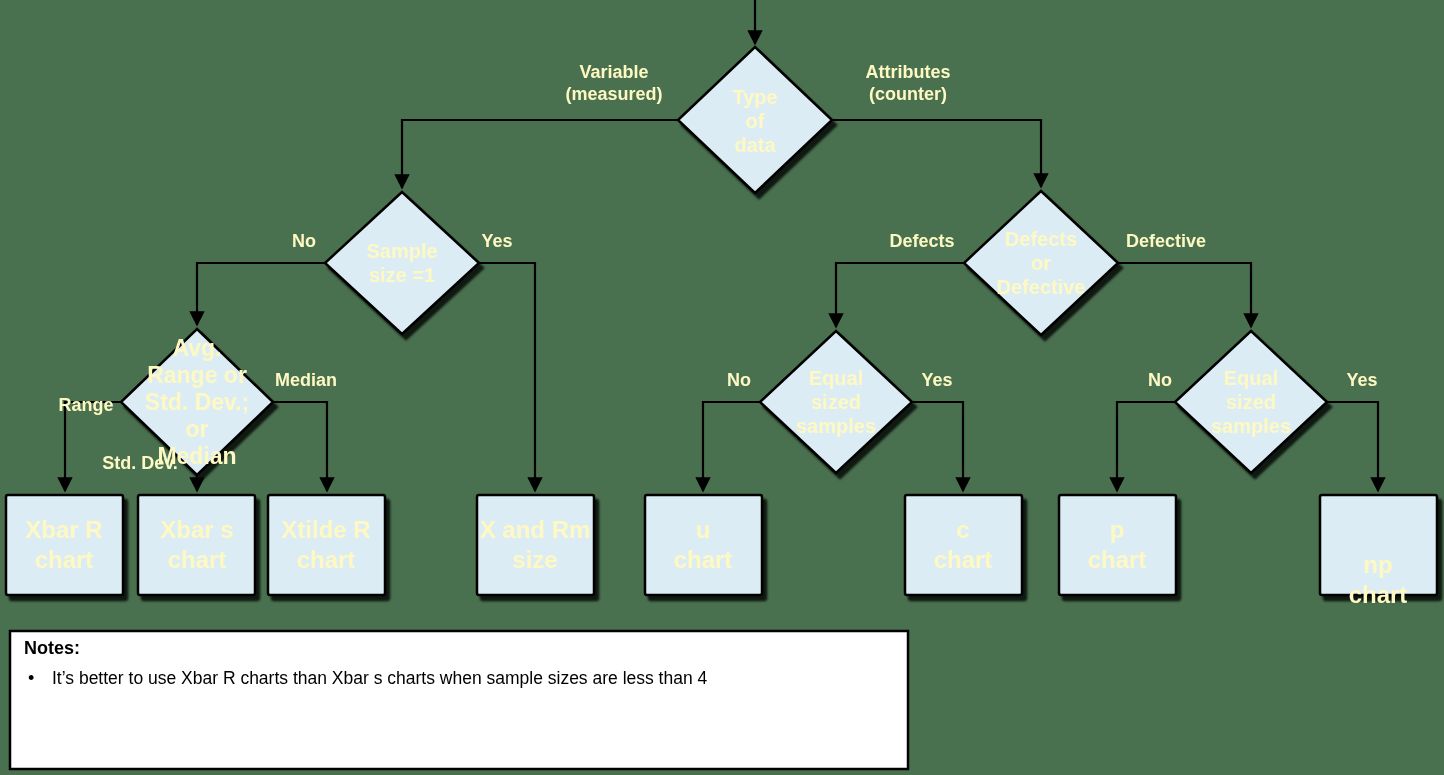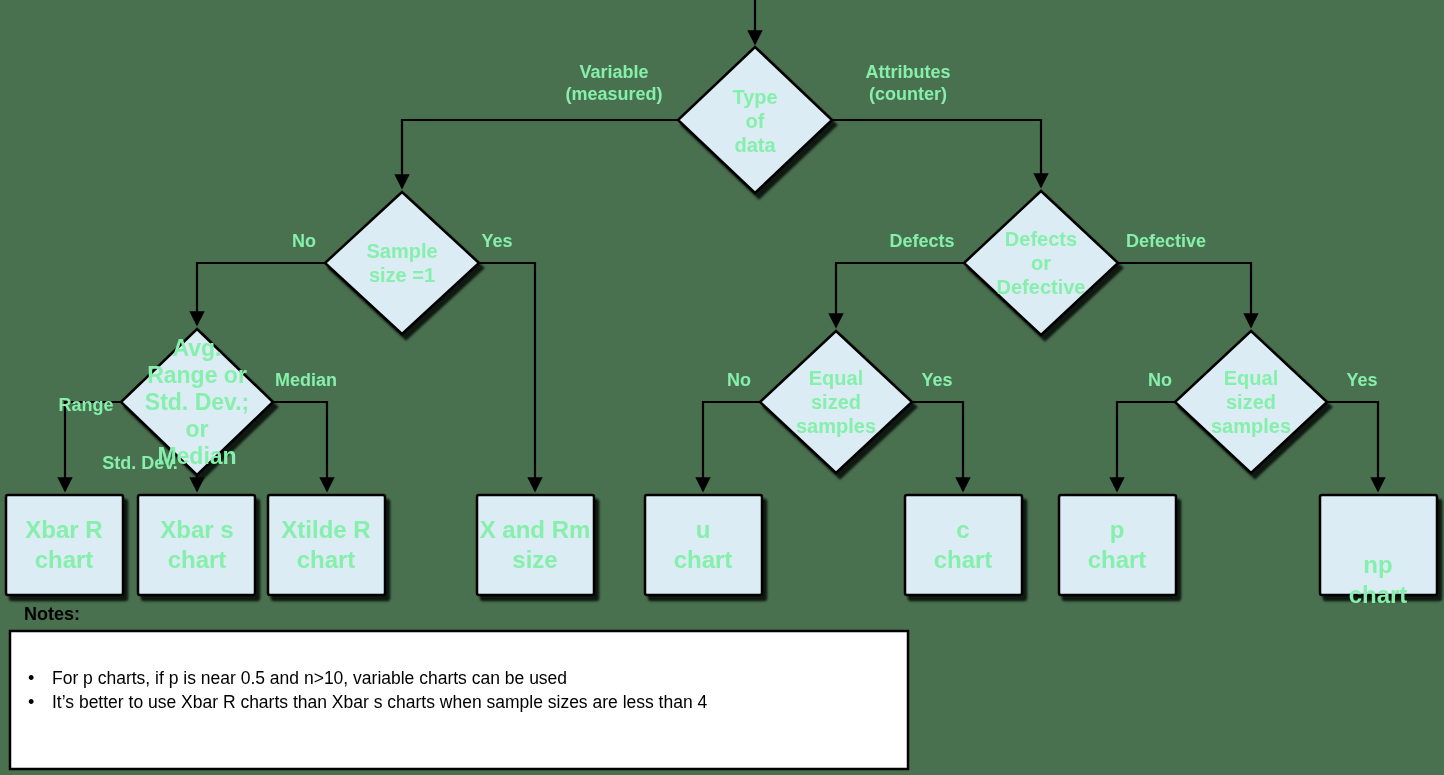--- a/index.html
+++ b/index.html
@@ -29,29 +29,29 @@
     stroke:#000;
     stroke-width:2.2;
   }
 
   .lbl {
     position:absolute;
     transform:translate(-50%,-50%);
     text-align:center;
     white-space:pre-line;
     font-weight:700;
-    color:#86efac;
+    color:#fef9c3;
   }
   .node-lbl  { font-size:20px; line-height:1.2; }
   .node-lbl.small { font-size:23px; line-height:1.17; }
   .leaf-lbl  { font-size:24px; line-height:1.25; }
   .edge-lbl  { font-size:18px; line-height:1.2; }
 
   .notes-title {
-    position:absolute; left:24px; top:604px;
+    position:absolute; left:24px; top:638px;
     font-size:18px; font-weight:700;
   }
   .notes-list {
     position:absolute; left:26px; top:666px;
     width:860px;
     margin:0; padding:0; list-style:none;
     font-size:17.5px; font-weight:400;
   }
   .notes-list li {
     position:relative;
@@ -158,17 +158,16 @@
   <div class="lbl edge-lbl" style="left:140px; top:464px;">Std. Dev.</div>
   <div class="lbl edge-lbl" style="left:922px; top:242px;">Defects</div>
   <div class="lbl edge-lbl" style="left:1166px; top:242px;">Defective</div>
   <div class="lbl edge-lbl" style="left:739px; top:381px;">No</div>
   <div class="lbl edge-lbl" style="left:937px; top:381px;">Yes</div>
   <div class="lbl edge-lbl" style="left:1160px; top:381px;">No</div>
   <div class="lbl edge-lbl" style="left:1362px; top:381px;">Yes</div>
 
   <div class="notes-title">Notes:</div>
   <ul class="notes-list">
-    <li>For p charts, if p is near 0.5 and n&gt;10, variable charts can be used</li>
     <li>It’s better to use Xbar R charts than Xbar s charts when sample sizes are less than 4</li>
   </ul>
 
 </div>
 
 </body></html>

